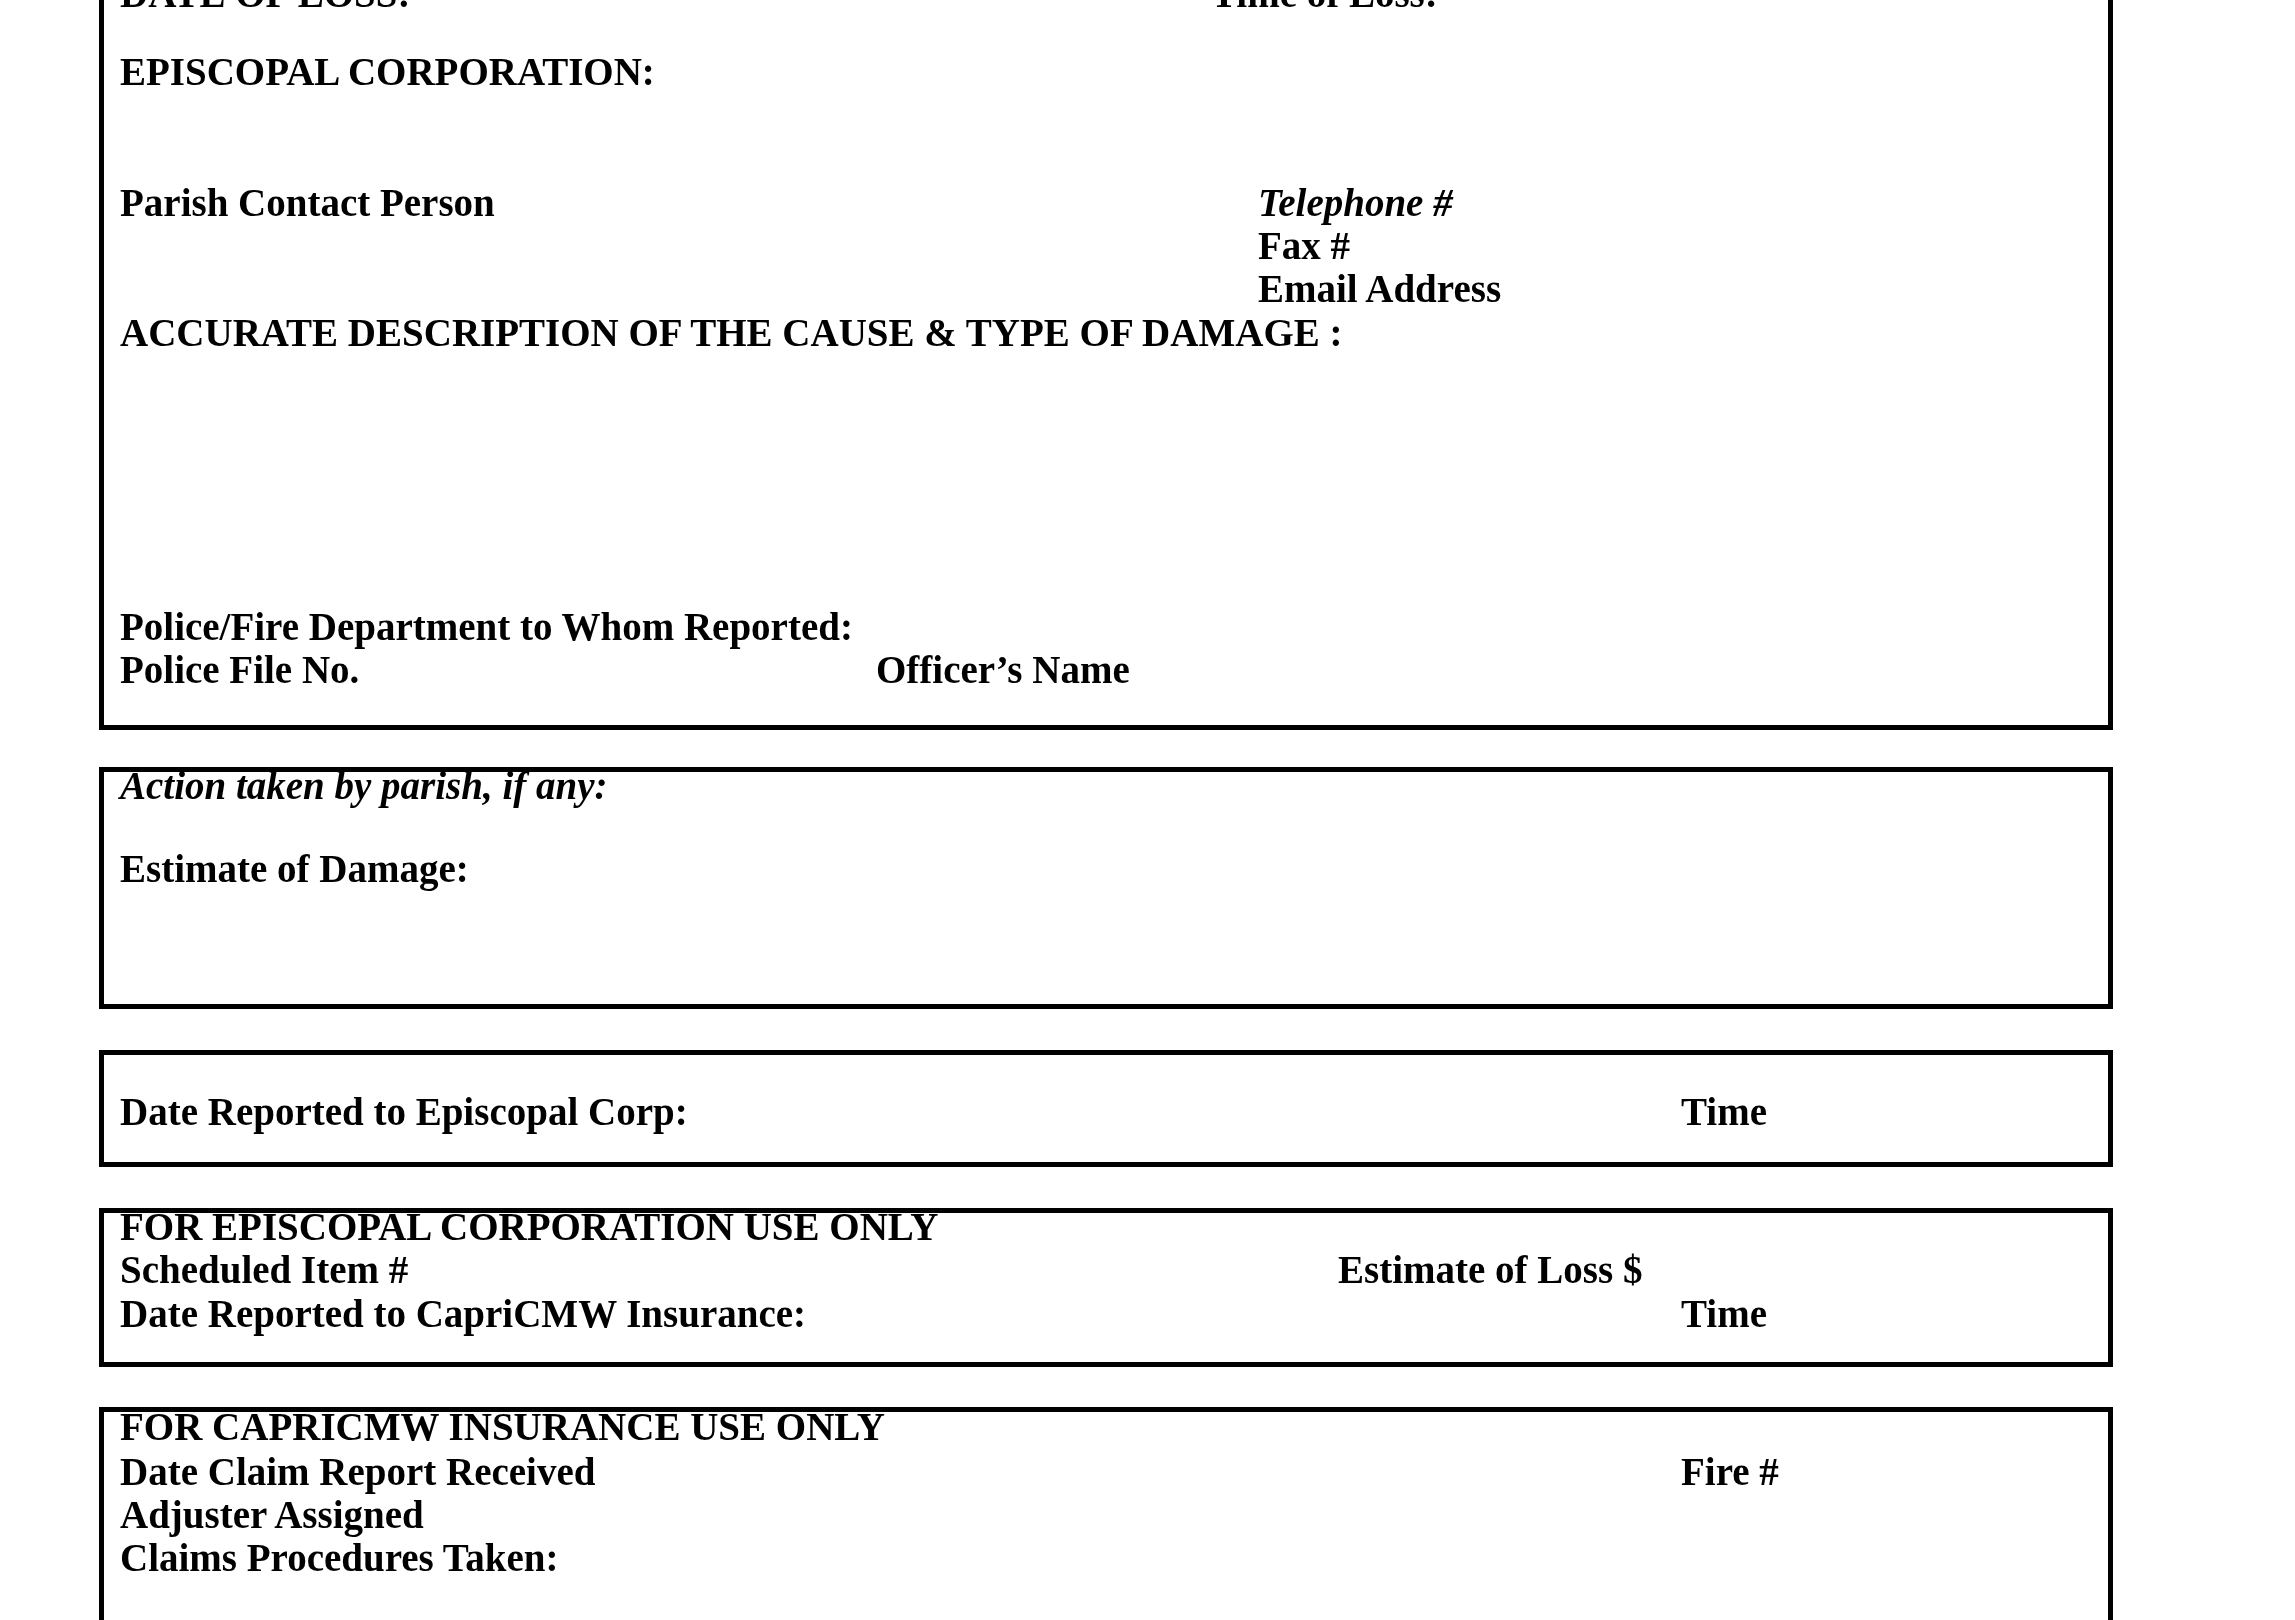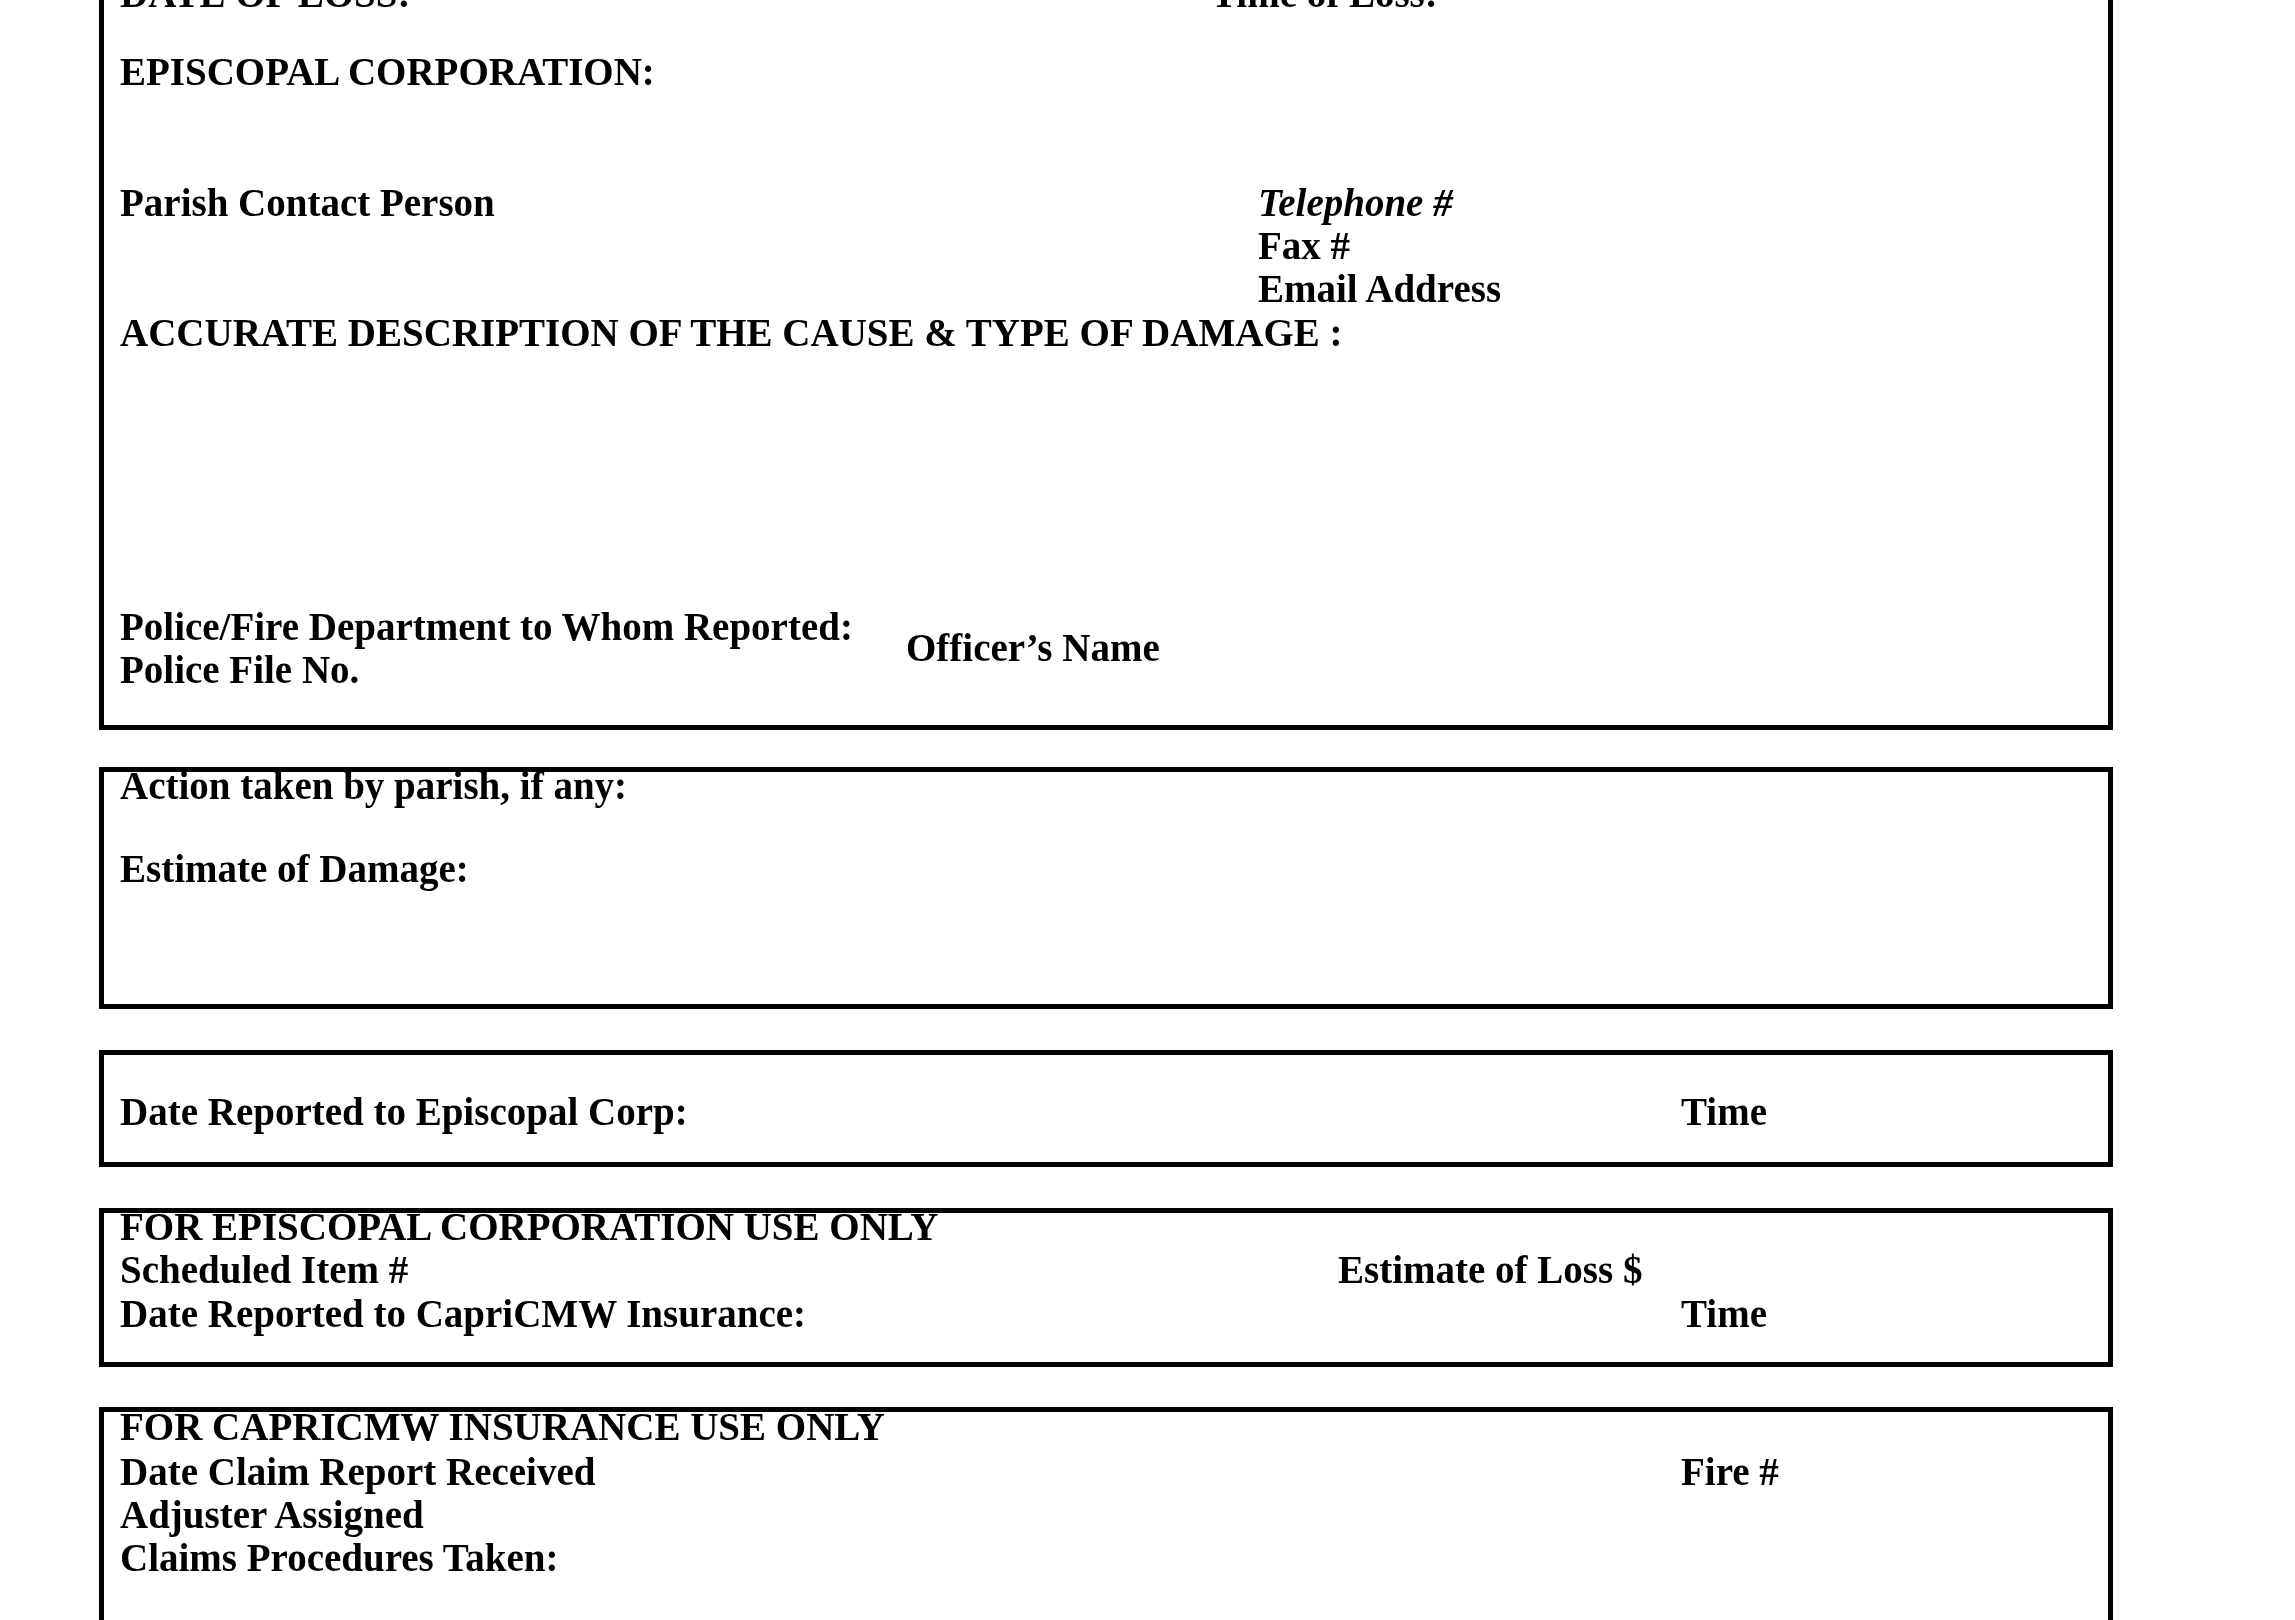--- a/index.html
+++ b/index.html
@@ -47,23 +47,23 @@
   <div class="lbl" style="left:120px; top:-28px;">DATE OF LOSS:</div>
   <div class="lbl" style="left:1211px; top:-28px;">Time of Loss:</div>
   <div class="lbl" style="left:120px; top:50px;">EPISCOPAL CORPORATION:</div>
   <div class="lbl" style="left:120px; top:181px;">Parish Contact Person</div>
   <div class="lbl" style="left:1258px; top:181px;font-style:italic;">Telephone #</div>
   <div class="lbl" style="left:1258px; top:224px;">Fax #</div>
   <div class="lbl" style="left:1258px; top:267px;">Email Address</div>
   <div class="lbl" style="left:120px; top:311px;">ACCURATE DESCRIPTION OF THE CAUSE &amp; TYPE OF DAMAGE :</div>
   <div class="lbl" style="left:120px; top:605px;">Police/Fire Department to Whom Reported:</div>
   <div class="lbl" style="left:120px; top:648px;">Police File No.</div>
-  <div class="lbl" style="left:876px; top:626px;margin-left:30px;">Officer’s Name</div>
+  <div class="lbl" style="left:876px; top:648px;">Officer’s Name</div>
 
-  <div class="lbl" style="left:120px; top:764px;">Action taken by parish, if any:</div>
+  <div class="lbl" style="left:120px; top:764px;font-style:italic;">Action taken by parish, if any:</div>
   <div class="lbl" style="left:120px; top:847px;">Estimate of Damage:</div>
 
   <div class="lbl" style="left:120px; top:1090px;">Date Reported to Episcopal Corp:</div>
   <div class="lbl" style="left:1681px; top:1090px;">Time</div>
 
   <div class="lbl" style="left:120px; top:1205px;">FOR EPISCOPAL CORPORATION USE ONLY</div>
   <div class="lbl" style="left:120px; top:1248px;">Scheduled Item #</div>
   <div class="lbl" style="left:1338px; top:1248px;">Estimate of Loss $</div>
   <div class="lbl" style="left:120px; top:1292px;">Date Reported to CapriCMW Insurance:</div>
   <div class="lbl" style="left:1681px; top:1292px;">Time</div>

